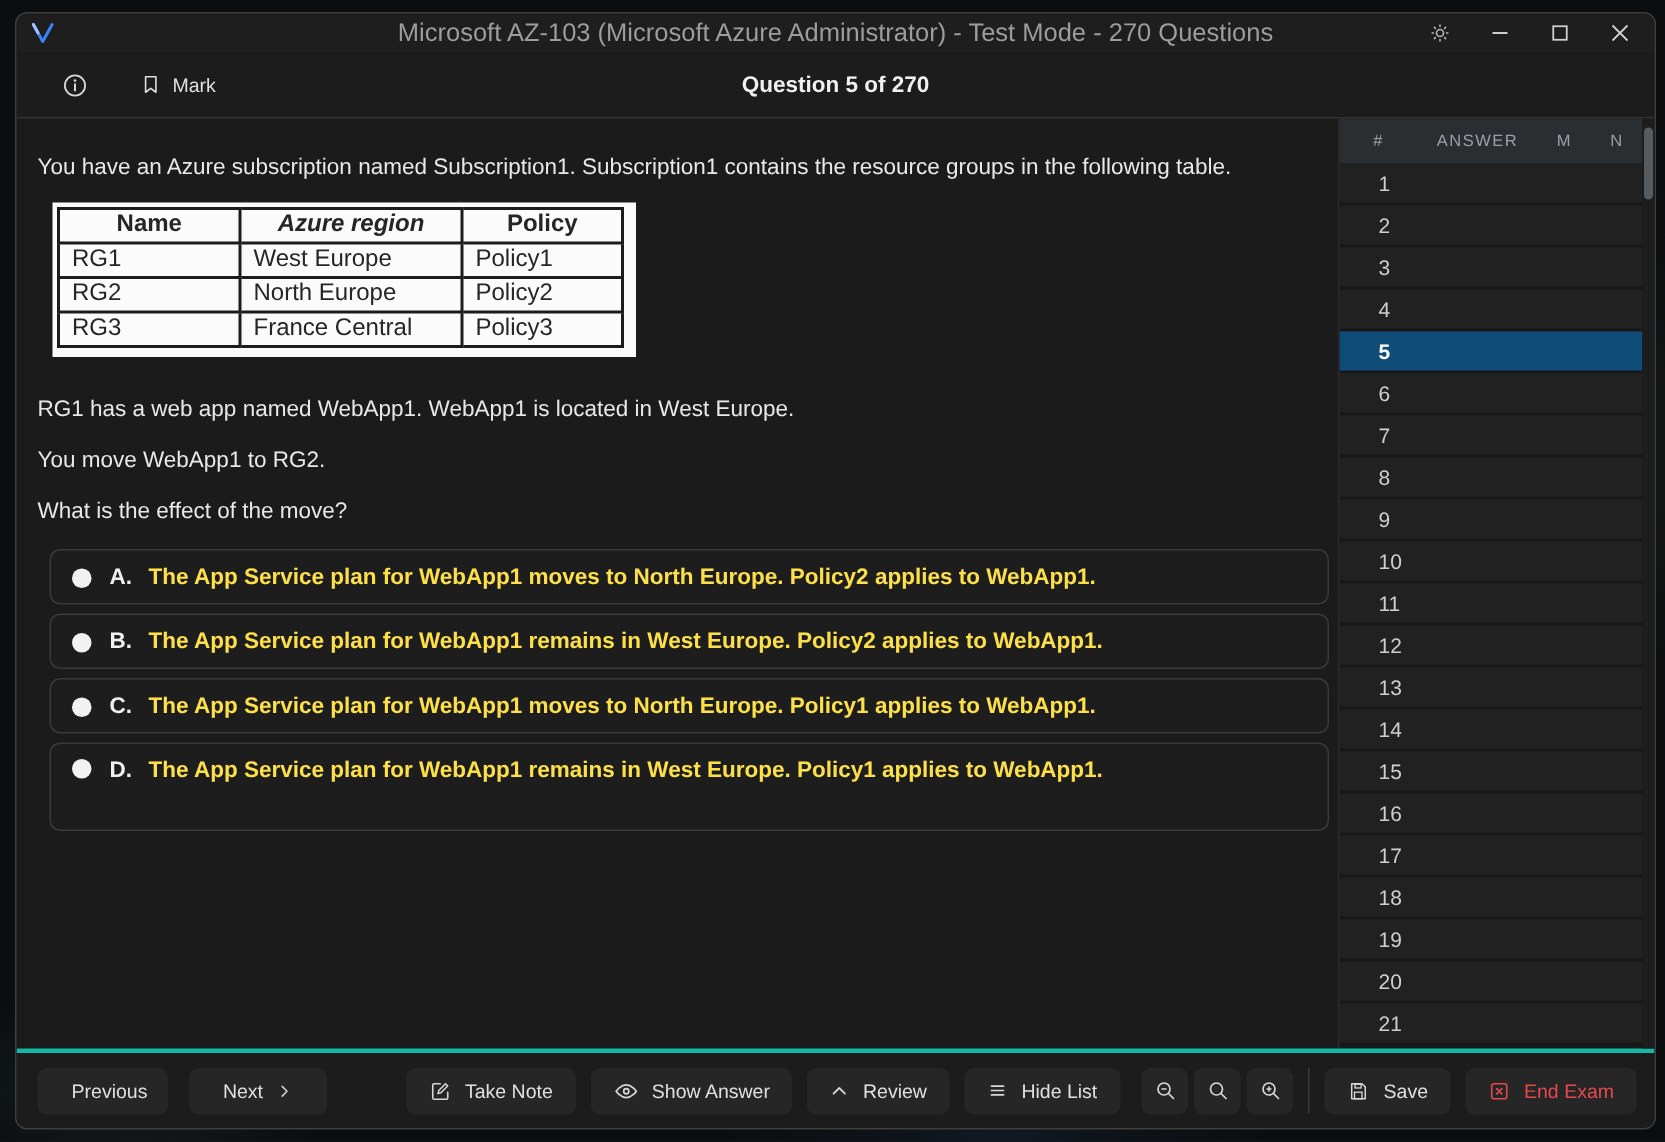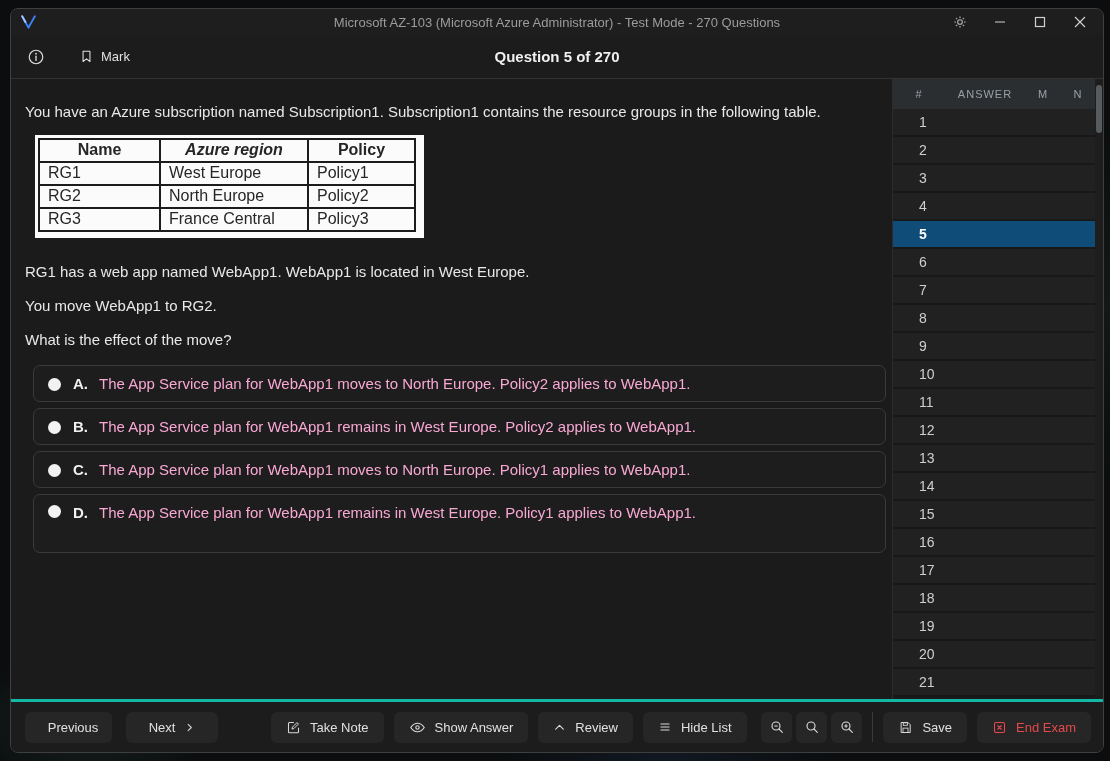--- a/index.html
+++ b/index.html
@@ -20,31 +20,31 @@
     overflow:hidden; display:flex; flex-direction:column;
   }
   
   .titlebar{
     height:26px; background:#1e1e1e; display:flex; align-items:center;
     padding:0 6px 0 8px; flex:0 0 auto; position:relative;
   }
   .logo{ width:18px; height:18px; display:flex; align-items:center; justify-content:center; }
   .win-title{
     position:absolute; left:0; right:0; text-align:center;
-    font-size:13px; color:#9c9c9c; pointer-events:none;
+    font-size:17px; color:#9c9c9c; pointer-events:none;
   }
   .titlebar-right{ margin-left:auto; display:flex; align-items:center; gap:6px; z-index:2; }
   .tb-btn{
     width:34px; height:22px; display:flex; align-items:center; justify-content:center;
     background:transparent; border:none; color:#cfcfcf; cursor:default;
   }
   
   .topbar{
     height:44px; background:#1c1c1c; border-bottom:1px solid #333;
-    display:flex; align-items:center; padding:0 10px; position:relative; flex:0 0 auto;
+    display:flex; align-items:center; padding:0 24px; position:relative; flex:0 0 auto;
   }
   .icon-btn{
     background:transparent; border:none; color:#d8d8d8;
     display:flex; align-items:center; gap:7px; font-size:13px;
     padding:6px; border-radius:5px;
   }
   .mark-btn{ margin-left:22px; color:#e0e0e0; }
   .qcounter{
     position:absolute; left:0; right:0; text-align:center;
     font-size:15px; font-weight:700; color:#f0f0f0; pointer-events:none;
@@ -73,21 +73,21 @@
     width:853px; border:1px solid #3a3a3a; border-radius:7px;
     background:#1d1d1d; display:flex; align-items:center;
     padding:0 14px; height:37px; margin-bottom:6px;
   }
   .option.tall{ height:59px; align-items:flex-start; padding-top:9px; }
   .radio{
     width:13px; height:13px; border-radius:50%; background:#f2f2f2;
     flex:0 0 auto; margin-right:12px; margin-top:1px;
   }
   .opt-letter{ font-weight:700; font-size:15px; color:#f0f0f0; width:26px; flex:0 0 auto; }
-  .opt-text{ font-size:15px; color:#f9a8d4; }
+  .opt-text{ font-size:15px; color:#fde047;font-weight:bold; }
   
   .sidebar{
     flex:0 0 211px; background:#191919; border-left:1px solid #2c2c2c;
     display:flex; min-height:0;
   }
   .sidebar-inner{ flex:1 1 auto; display:flex; flex-direction:column; min-width:0; }
   .sidebar-header{
     height:30px; background:#2b2e31; display:flex; align-items:center;
     color:#9aa0a6; font-size:11px; letter-spacing:1px; flex:0 0 auto;
   }

